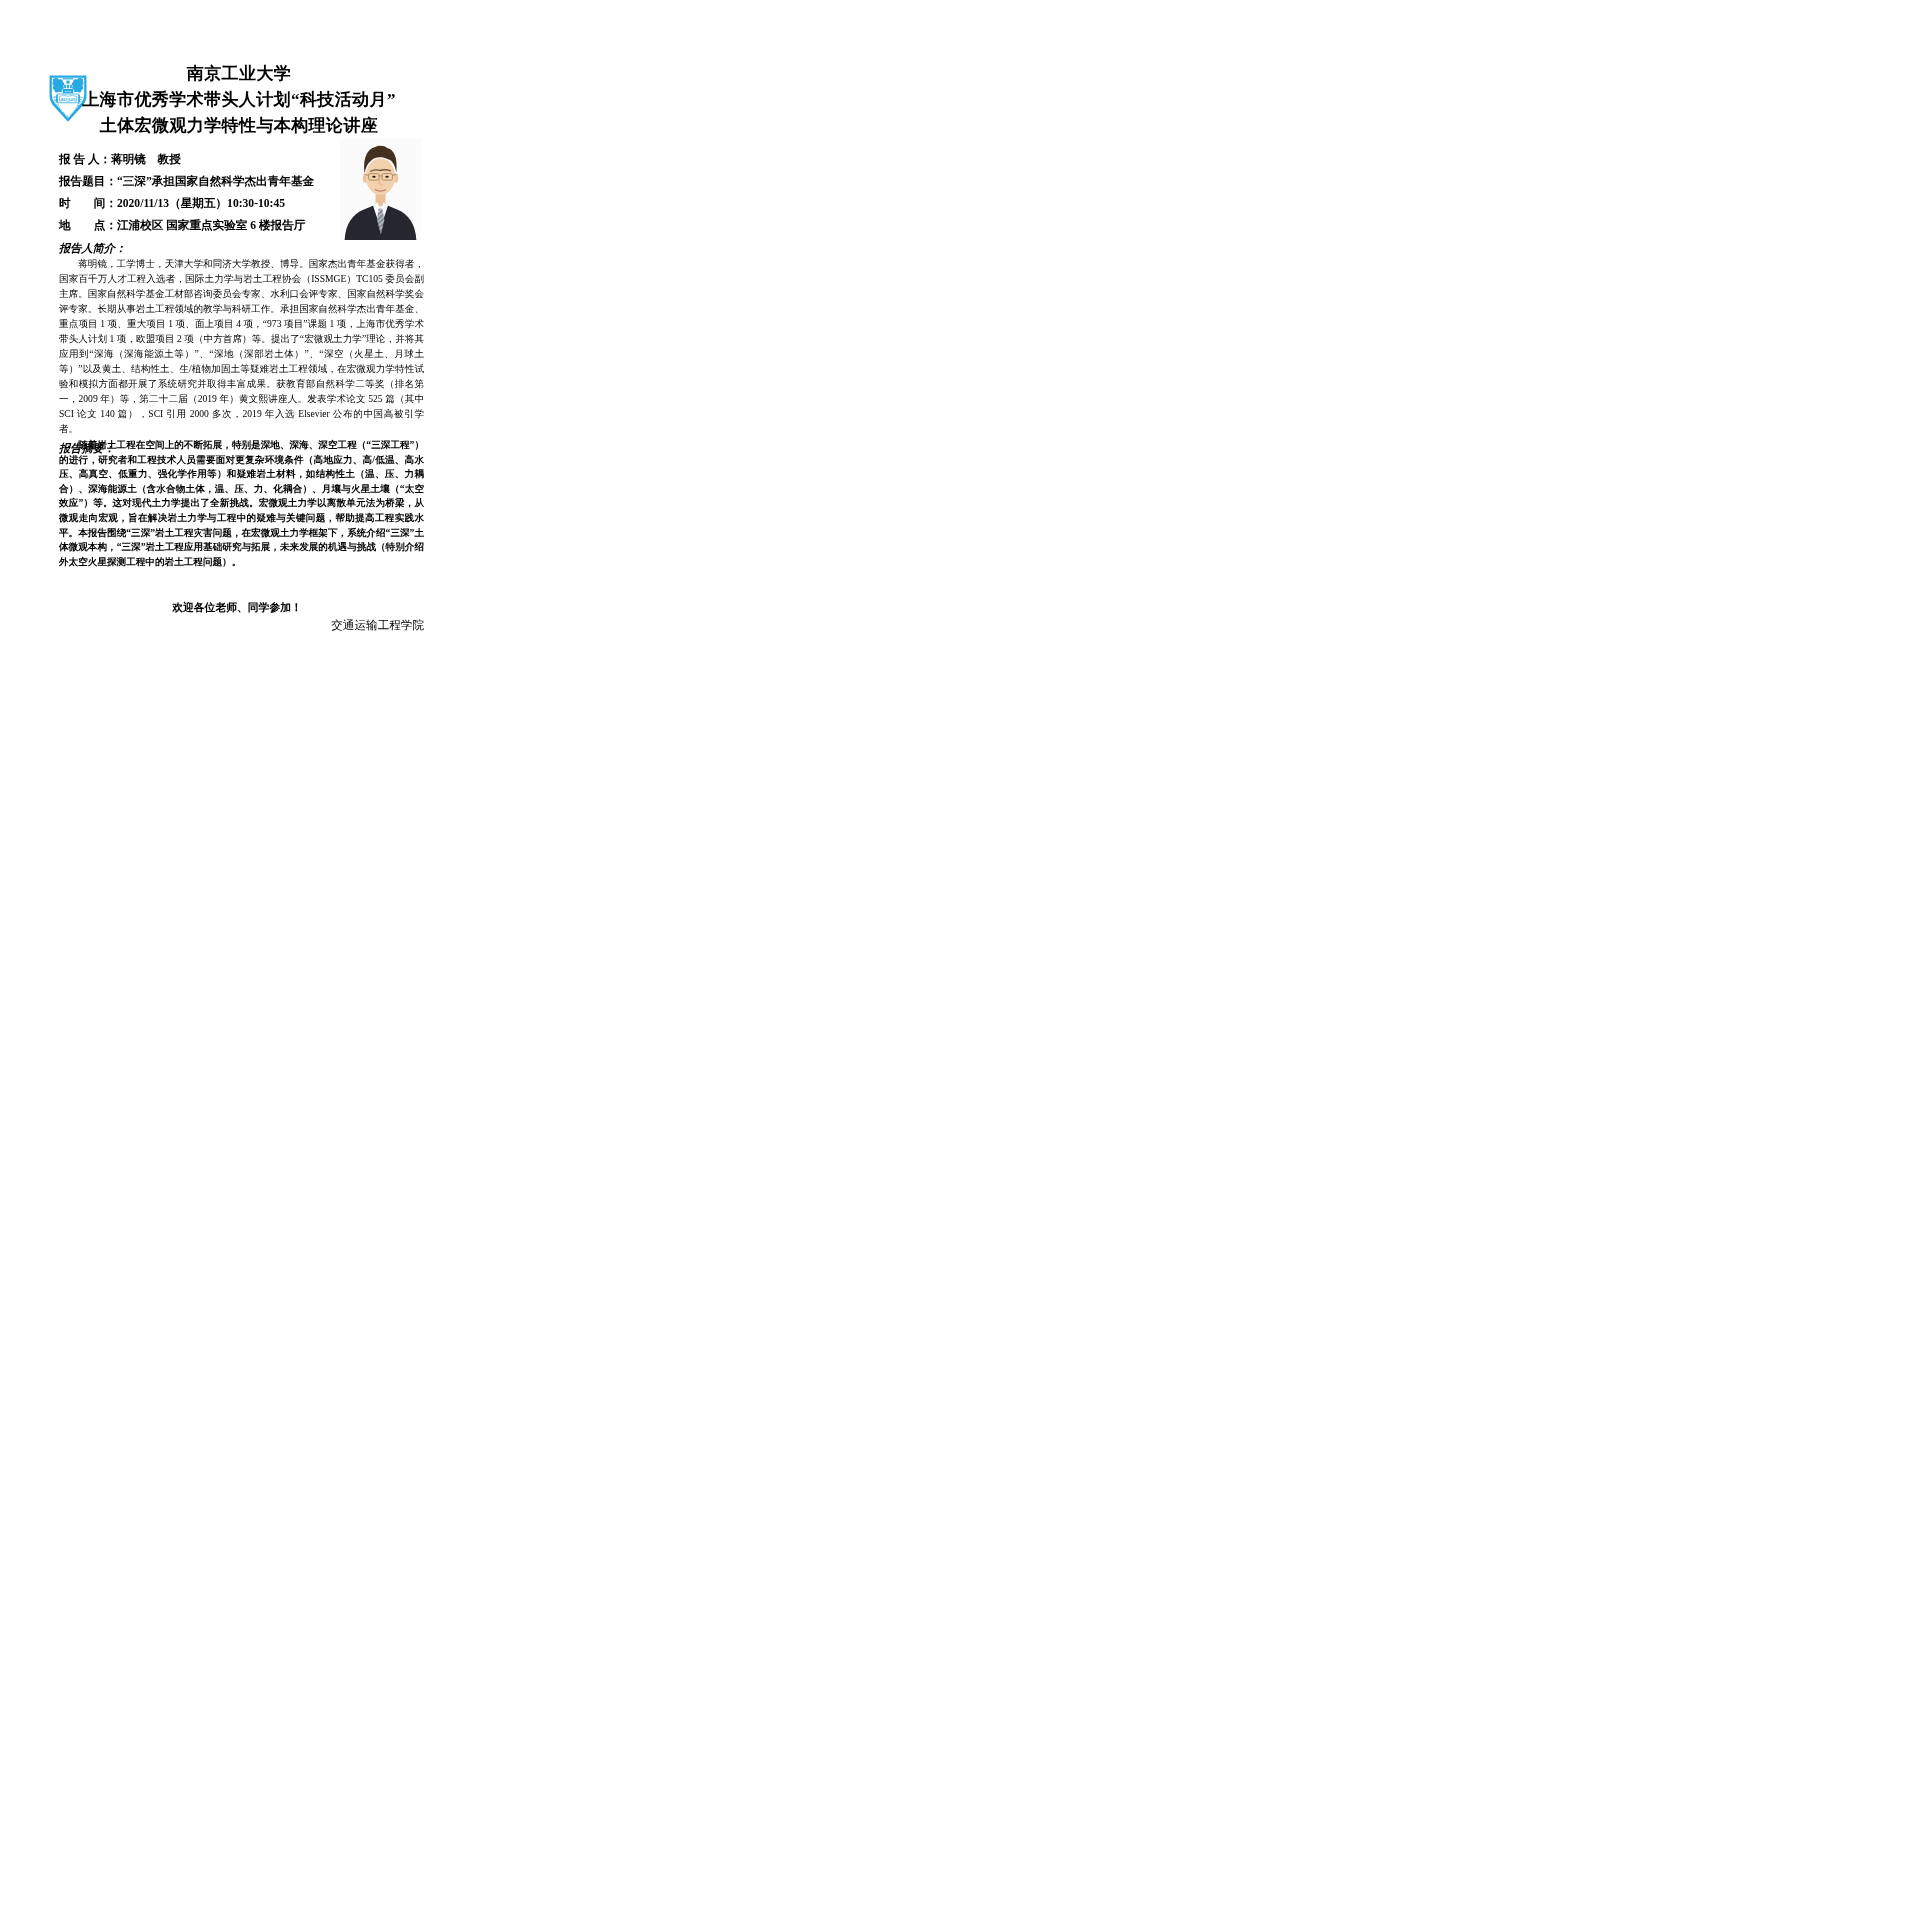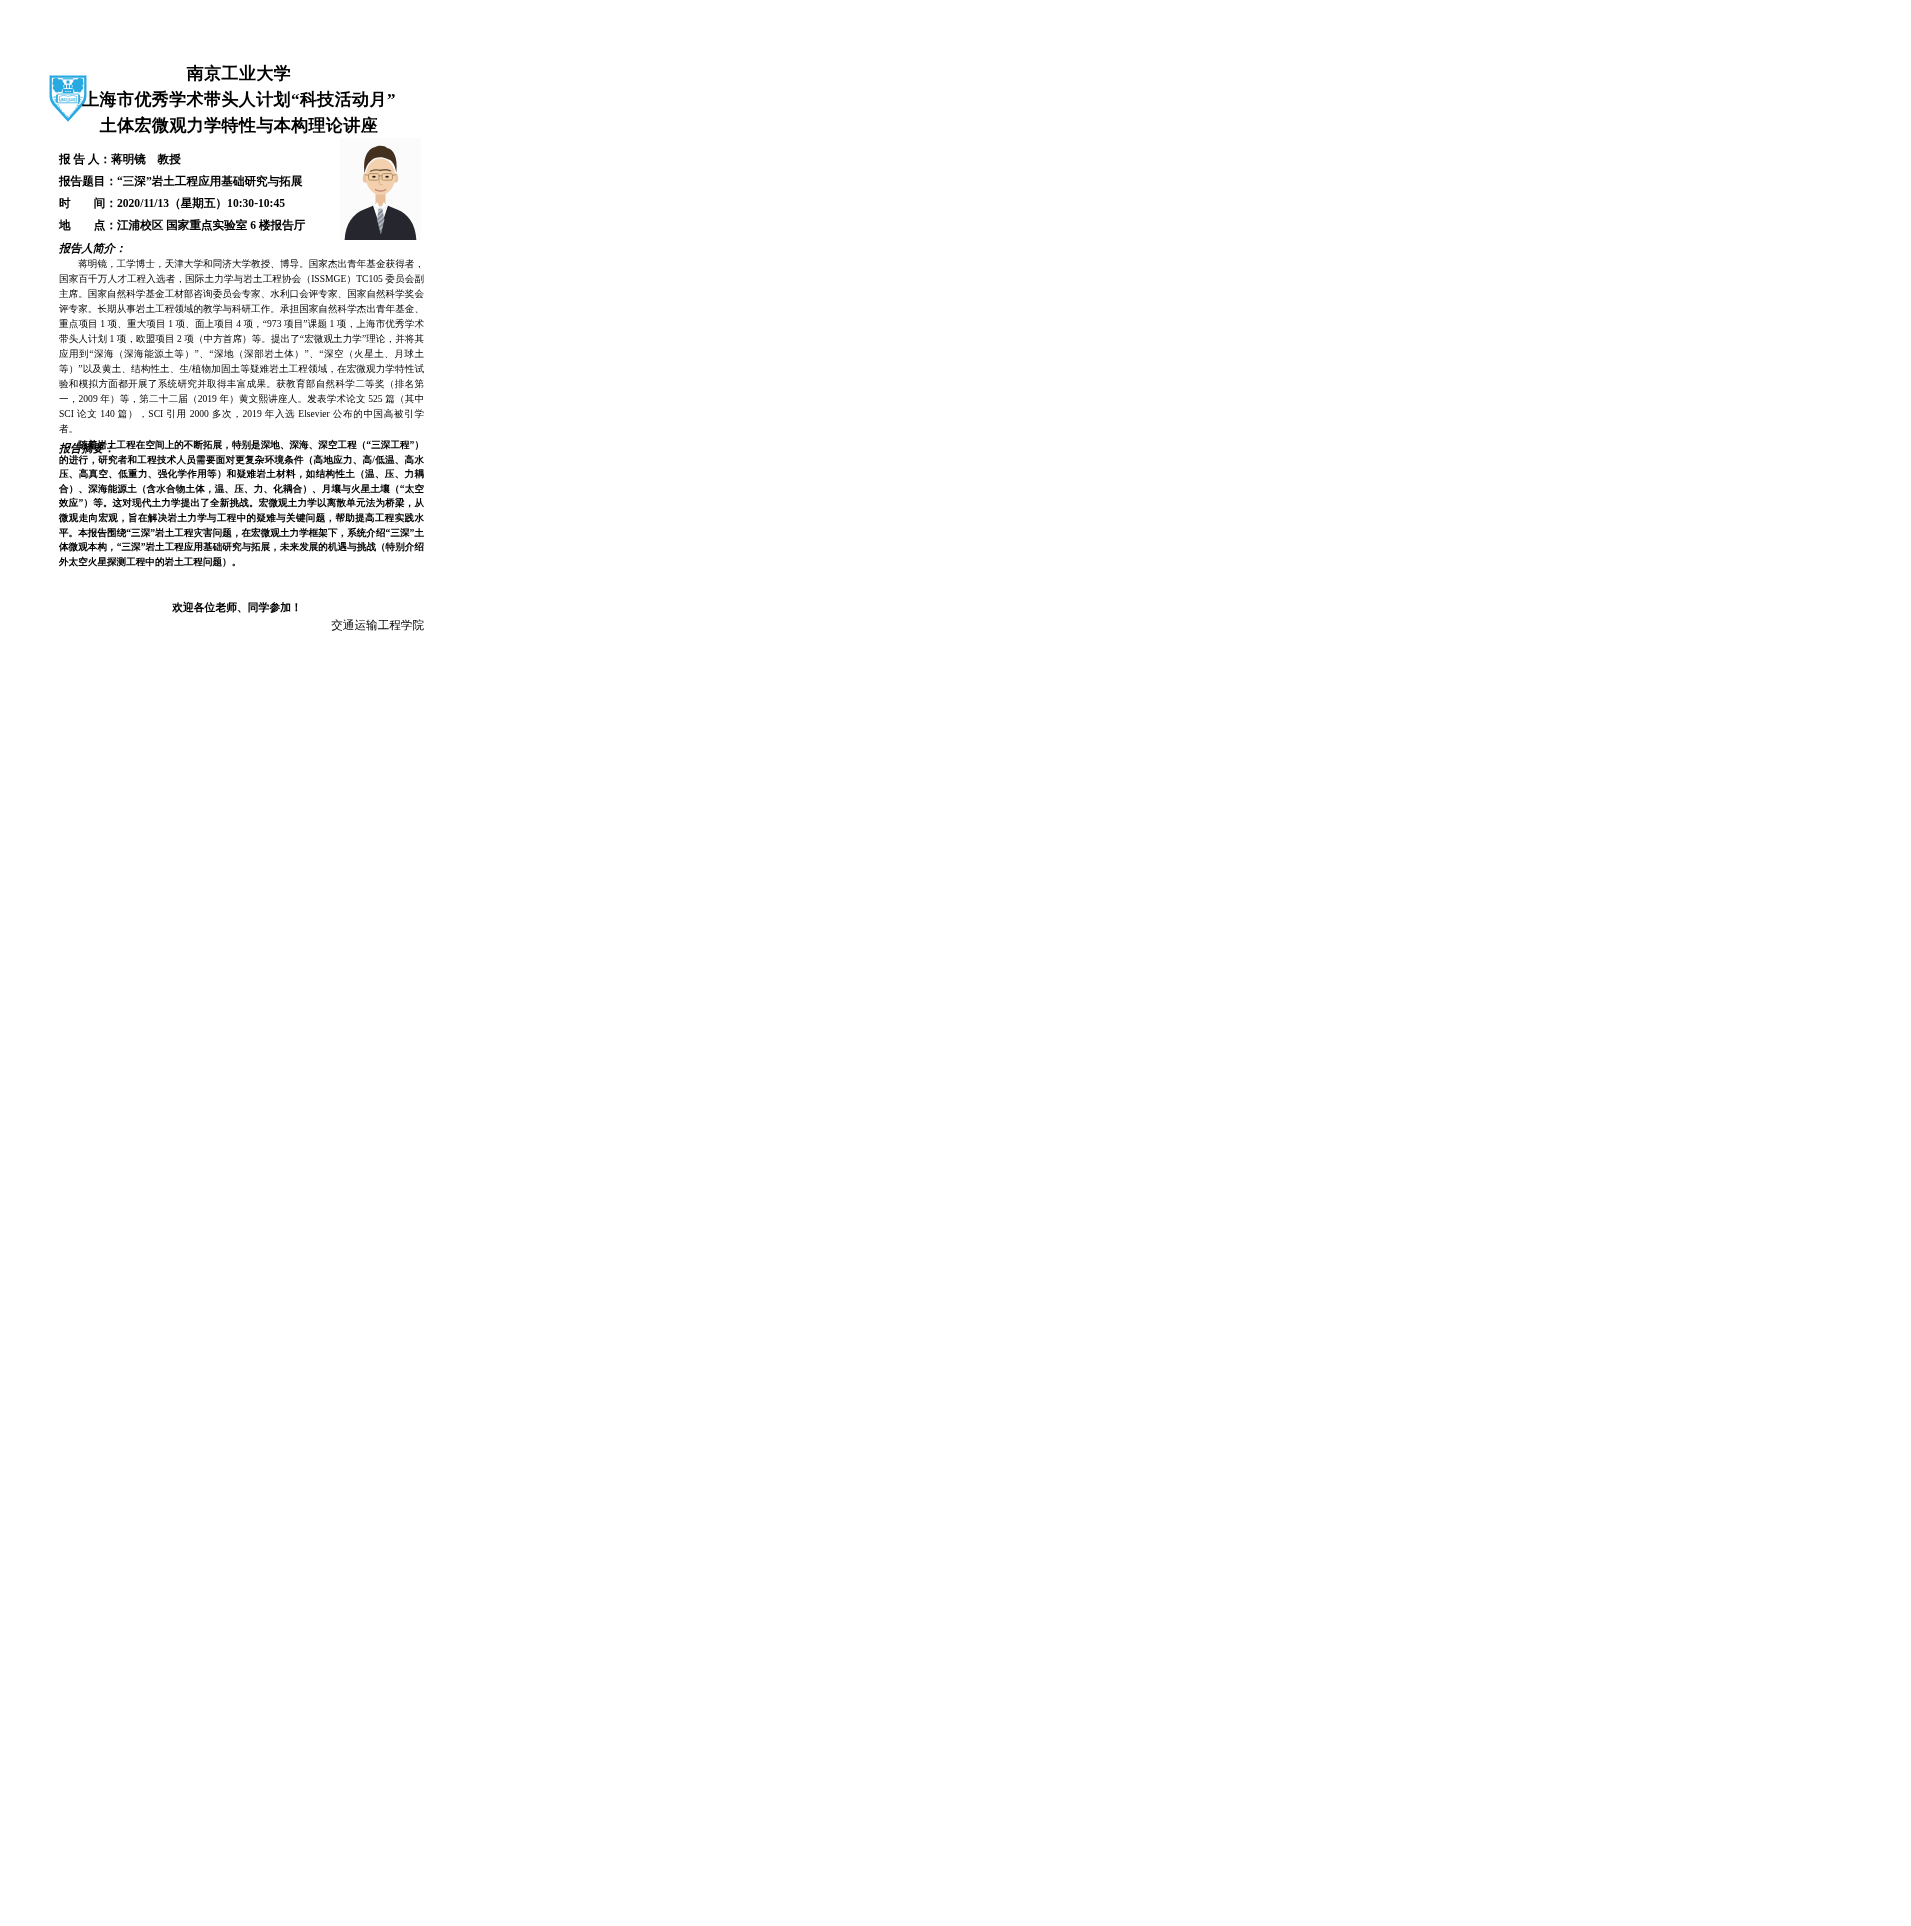--- a/index.html
+++ b/index.html
@@ -192,21 +192,21 @@
 
       <path d="M92,134 q13,7 26,0" stroke="#b87a6c" stroke-width="3.5" fill="none" stroke-linecap="round"></path>
     </svg>
   </div>
 
   <section class="info">
     <div class="info-row">
       <span class="info-label">报 告 人：</span><span class="info-value">蒋明镜　教授</span>
     </div>
     <div class="info-row">
-      <span class="info-label">报告题目：</span><span class="info-value">“三深”岩土工程应用基础研究与拓展</span>
+      <span class="info-label">报告题目：</span><span class="info-value">“三深”承担国家自然科学杰出青年基金</span>
     </div>
     <div class="info-row">
       <span class="info-label">时　　间：</span><span class="info-value">2020/11/13（星期五）10:30-10:45</span>
     </div>
     <div class="info-row">
       <span class="info-label">地　　点：</span><span class="info-value">江浦校区 国家重点实验室 6 楼报告厅</span>
     </div>
   </section>
 
   <h2 class="sec-heading bio-heading">报告人简介：</h2>

